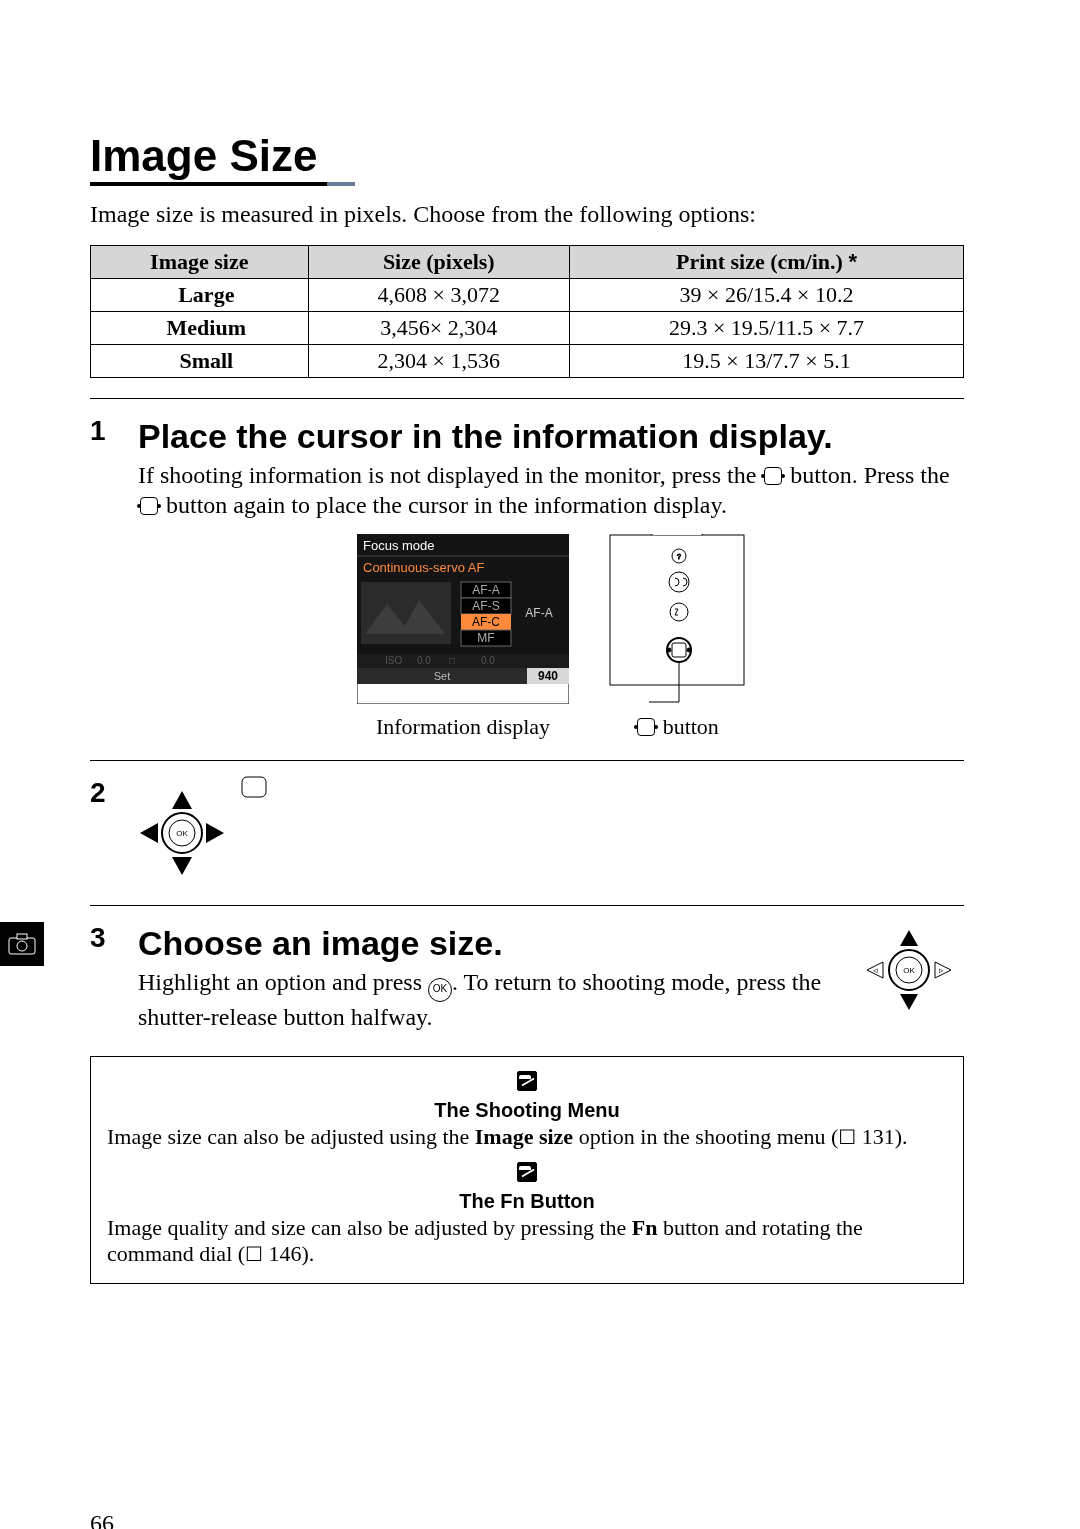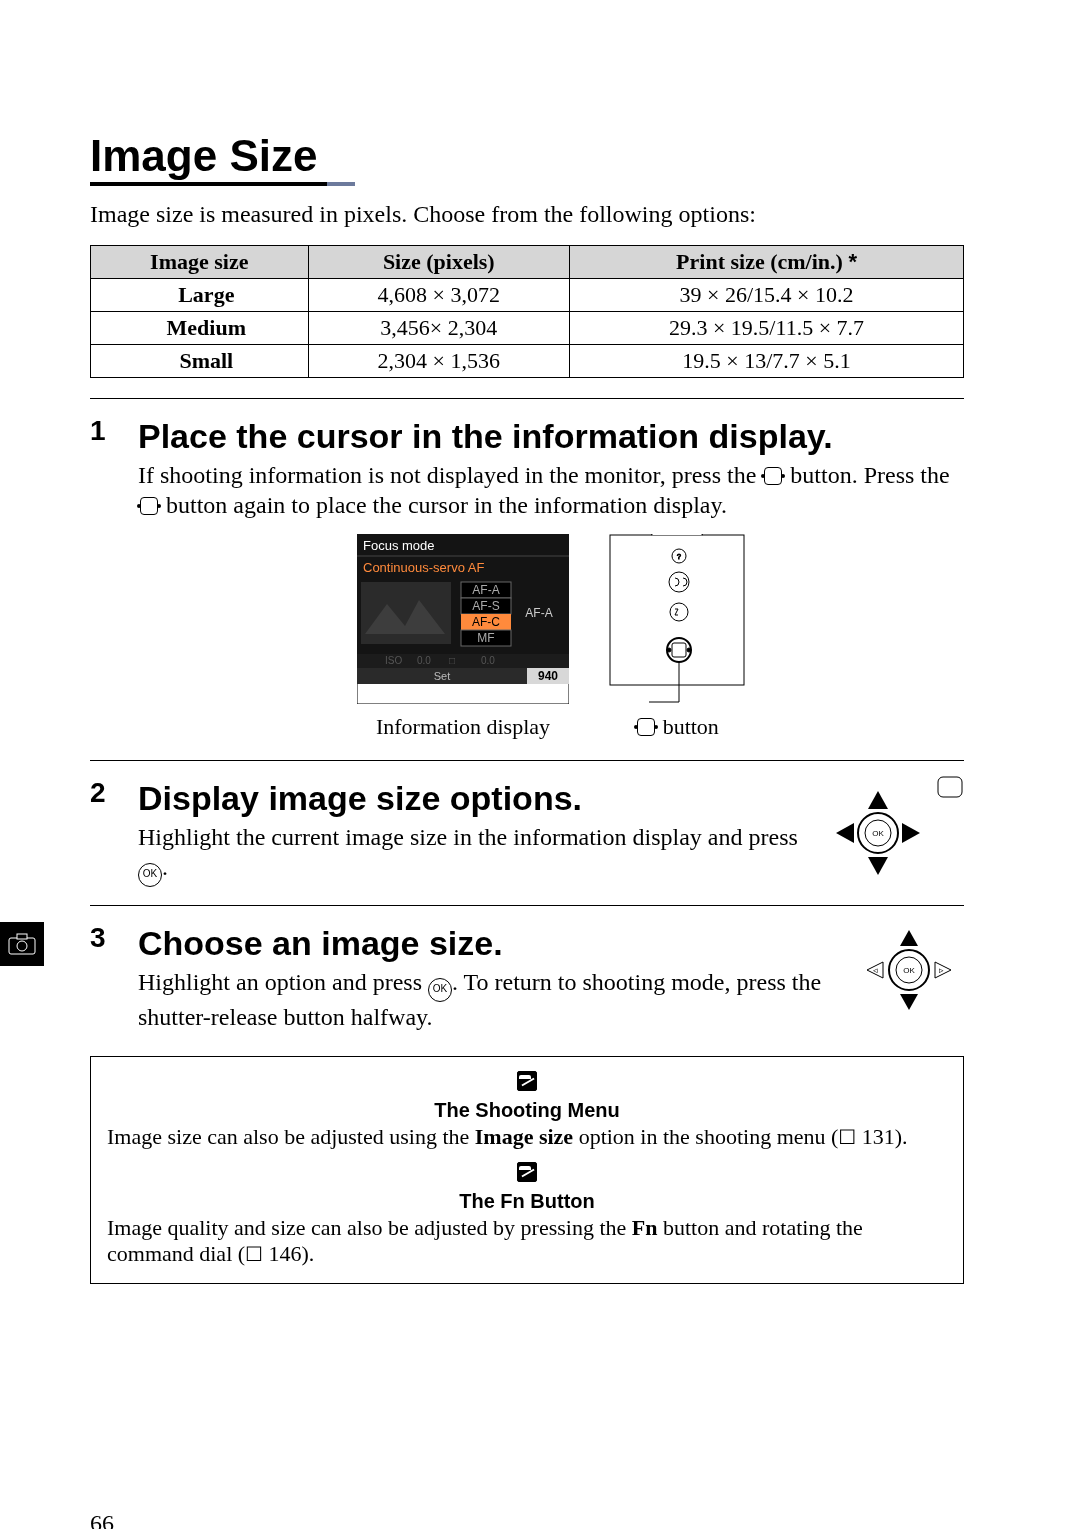--- a/index.html
+++ b/index.html
@@ -345,26 +345,20 @@
           </div>
         </div>
       </div>
     </div>
 
     <hr class="rule">
 
     <div class="step">
       <div class="num">2</div>
       <div class="content row2">
-        <div class="text">
-          <div class="title">Display image size options.</div>
-          <div class="body">
-            <span>Highlight the current image size in the information display and press </span><span class="ok">OK</span><span>.</span>
-          </div>
-        </div>
         <div class="img">
           <svg width="130" height="110" viewBox="0 0 130 110">
             <rect x="104" y="2" width="24" height="20" rx="5" fill="#fff" stroke="#000"></rect>
             <g transform="translate(44,58)">
               <circle r="20" fill="#fff" stroke="#000" stroke-width="2"></circle>
               <circle r="13" fill="#fff" stroke="#000"></circle>
               <text x="0" y="3" font-size="8" text-anchor="middle" font-family="Arial">OK</text>
 
               <polygon points="0,-42 -10,-24 10,-24" fill="#000"></polygon>
               <polygon points="0,42 -10,24 10,24" fill="#000"></polygon>

